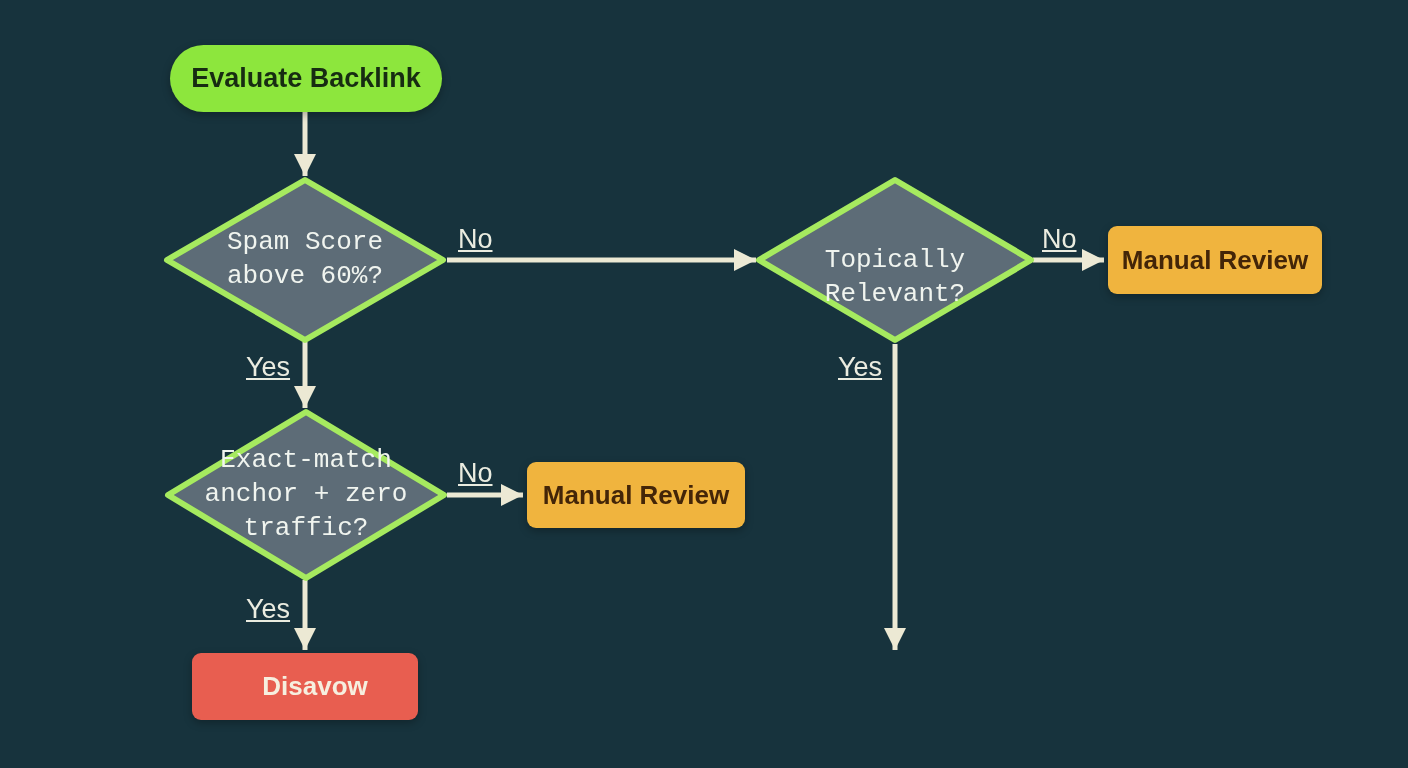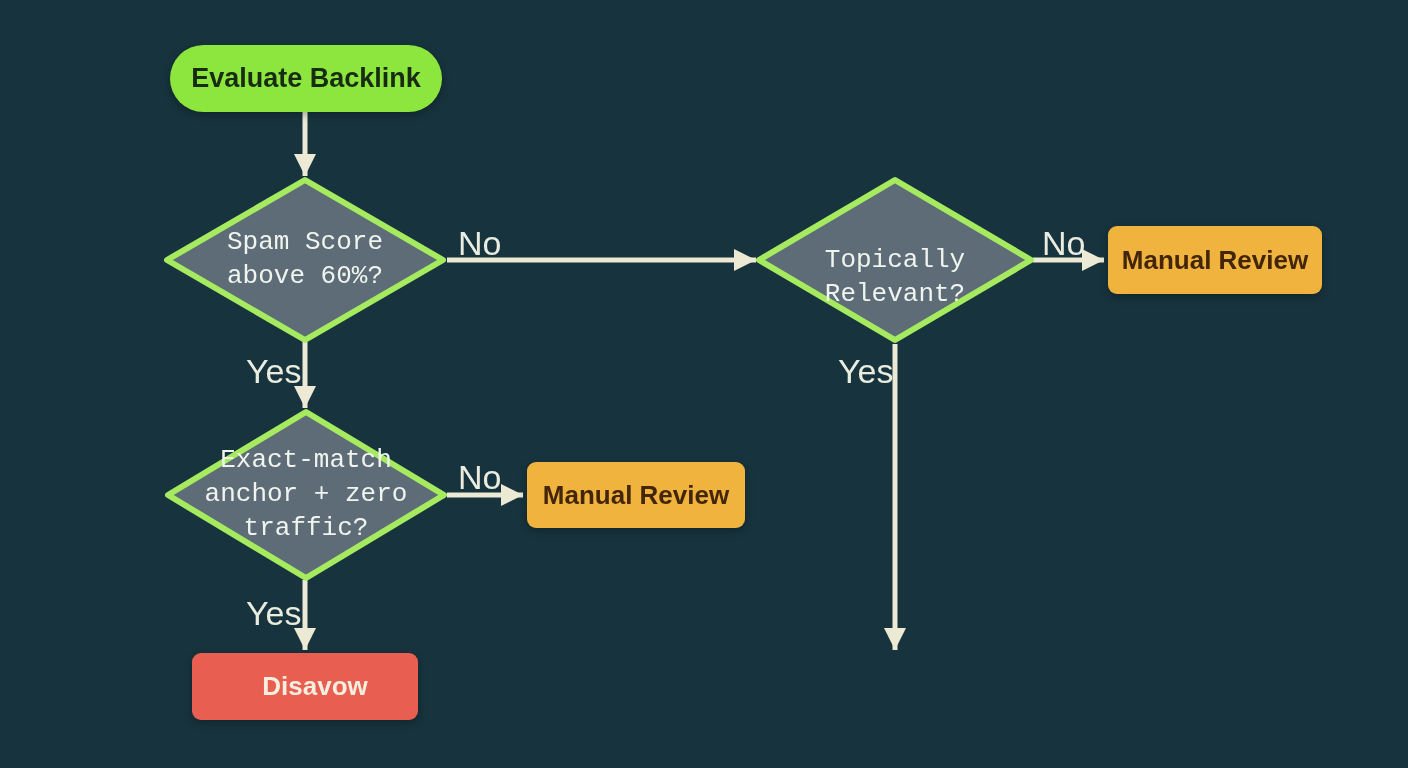--- a/index.html
+++ b/index.html
@@ -46,21 +46,21 @@
   }
   .dl-spam{left:190px;top:210px;width:230px;height:100px;}
   .dl-topical{left:780px;top:228px;width:230px;height:100px;}
   .dl-exact{left:191px;top:434px;width:230px;height:122px;}
   .action-node{border-radius:9px;font-size:26px;font-weight:bold;}
   .mr-left{left:527px;top:462px;width:218px;height:66px;background:var(--manual-review-fill);color:var(--manual-review-text);}
   .mr-right{left:1108px;top:226px;width:214px;height:68px;background:var(--manual-review-fill);color:var(--manual-review-text);}
   .disavow-node{left:192px;top:653px;width:226px;height:67px;background:var(--disavow-fill);color:var(--disavow-text);padding-left:20px;}
   .keep-node{left:782px;top:653px;width:226px;height:67px;background:var(--keep-fill);color:var(--keep-text);}
   .edge-label{
-    position:absolute;color:var(--edge-label-text);font-size:34px;line-height:1;
+    position:absolute;color:var(--edge-label-text);font-size:27px;line-height:1;text-decoration:underline;
   }
   .el-spam-no{left:458px;top:226px;}
   .el-spam-yes{left:246px;top:354px;}
   .el-exact-no{left:458px;top:460px;}
   .el-exact-yes{left:246px;top:596px;}
   .el-topical-no{left:1042px;top:226px;}
   .el-topical-yes{left:838px;top:354px;}
 </style>
 </head>
 <body>

